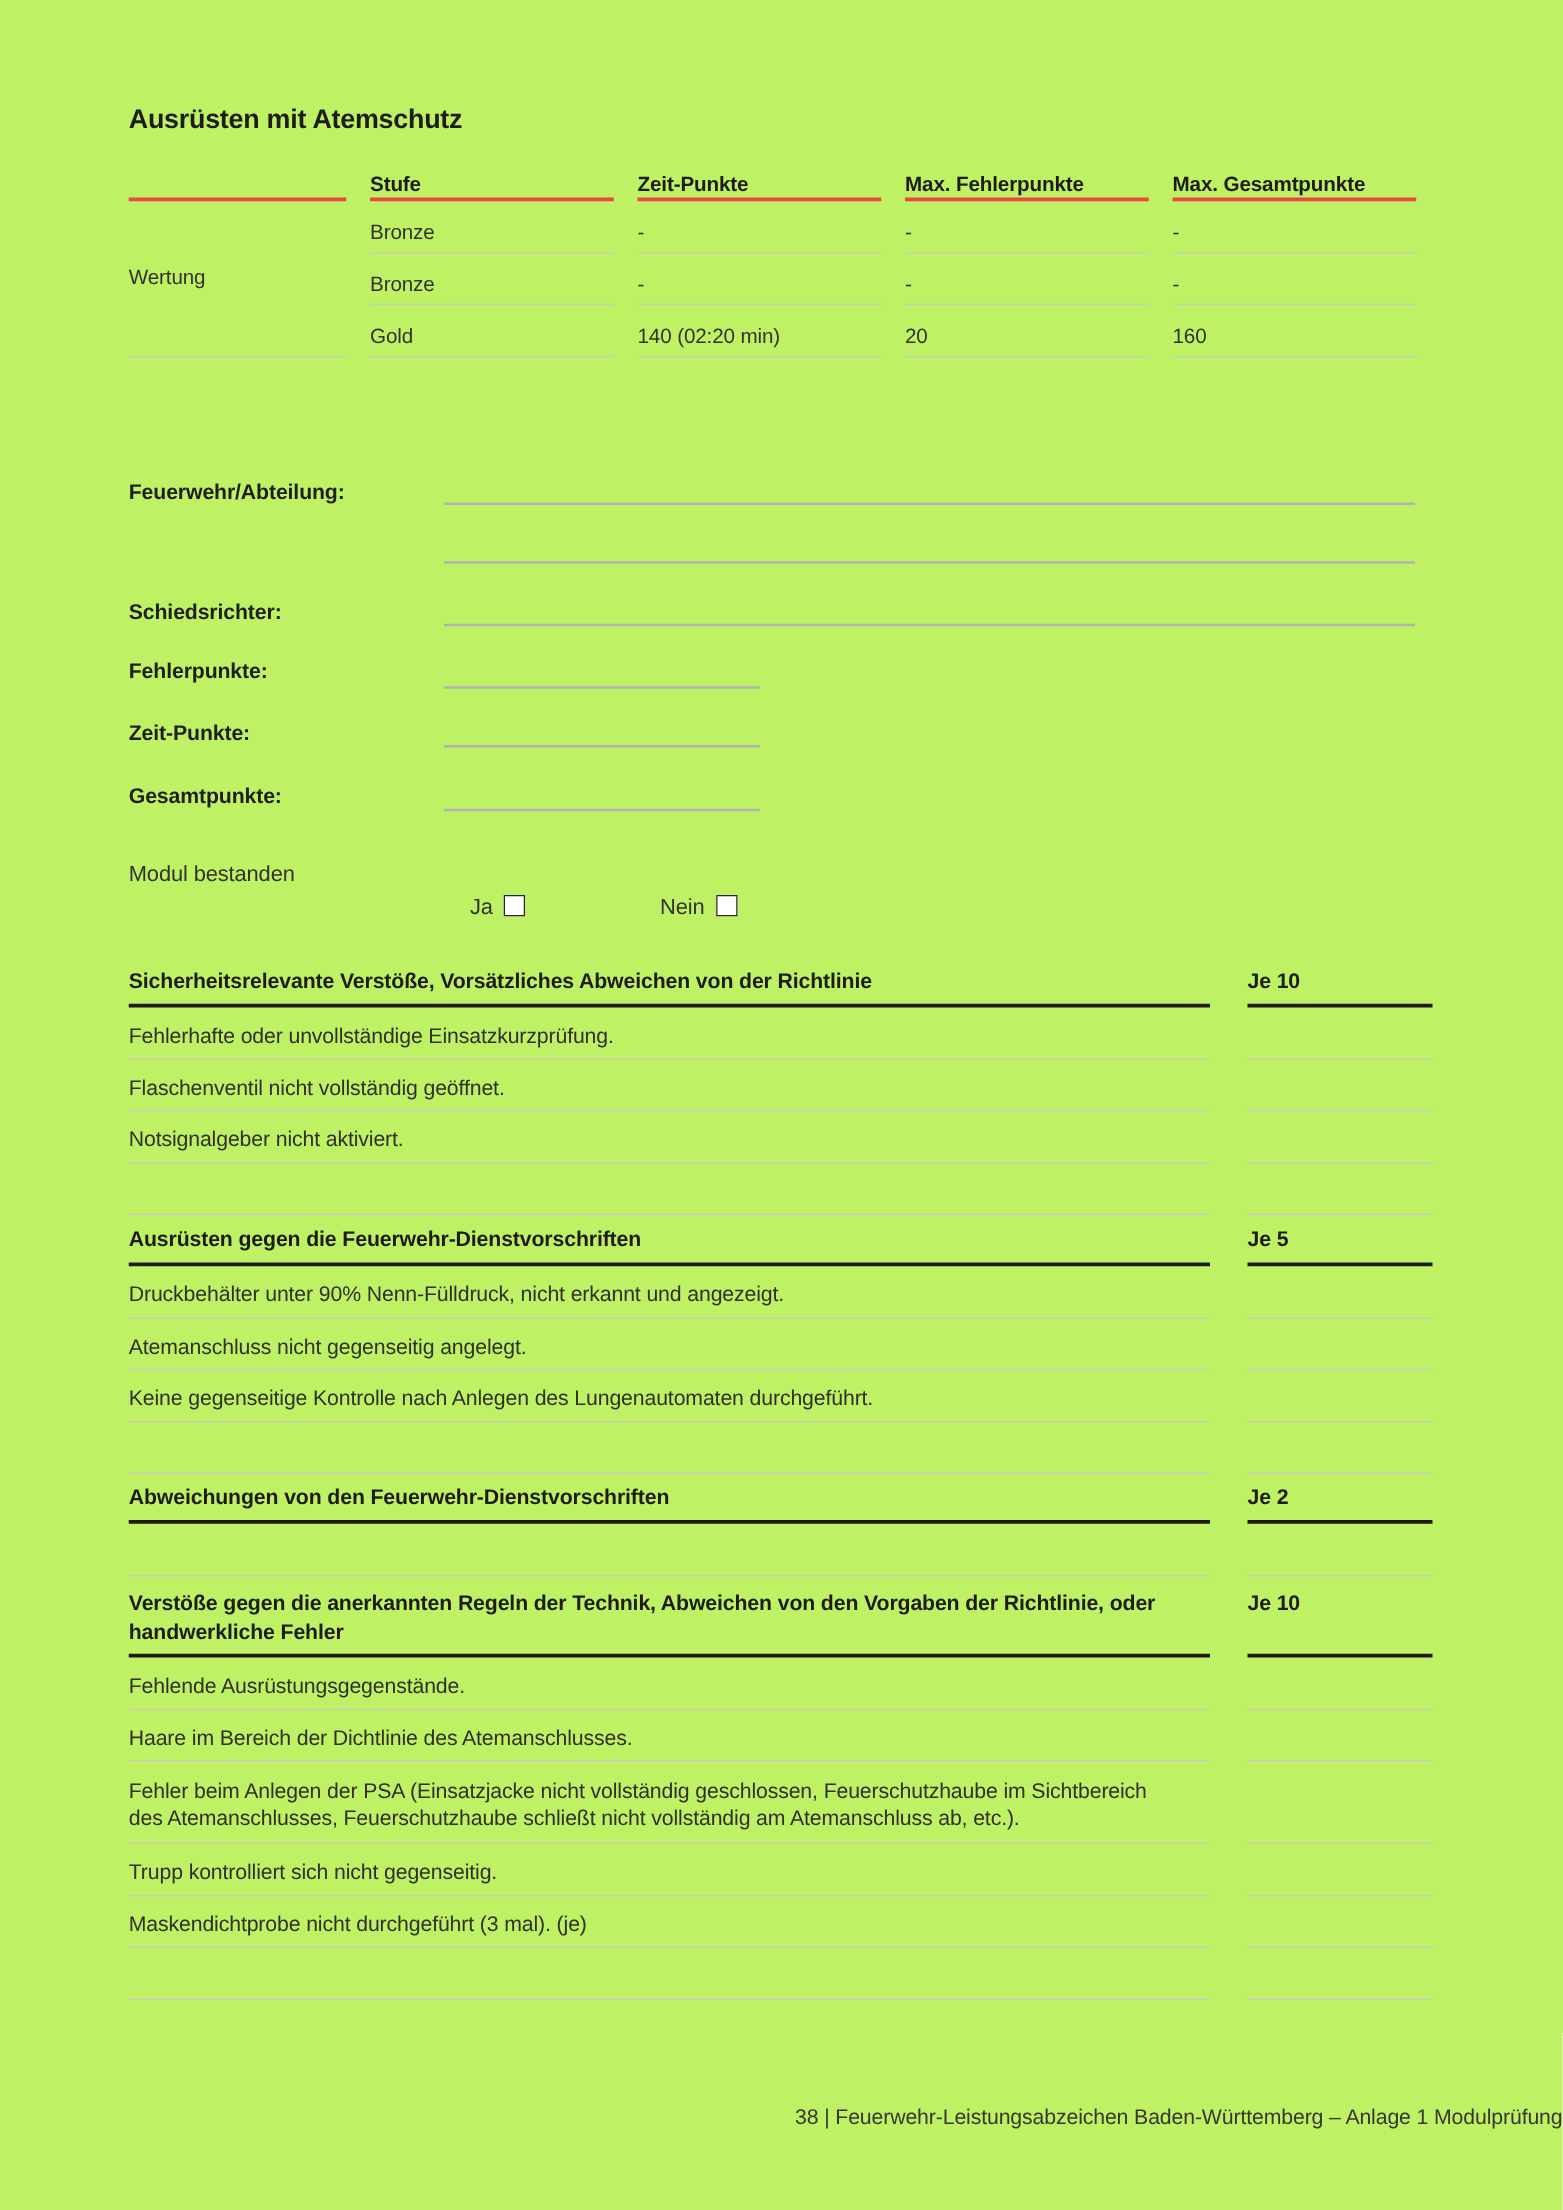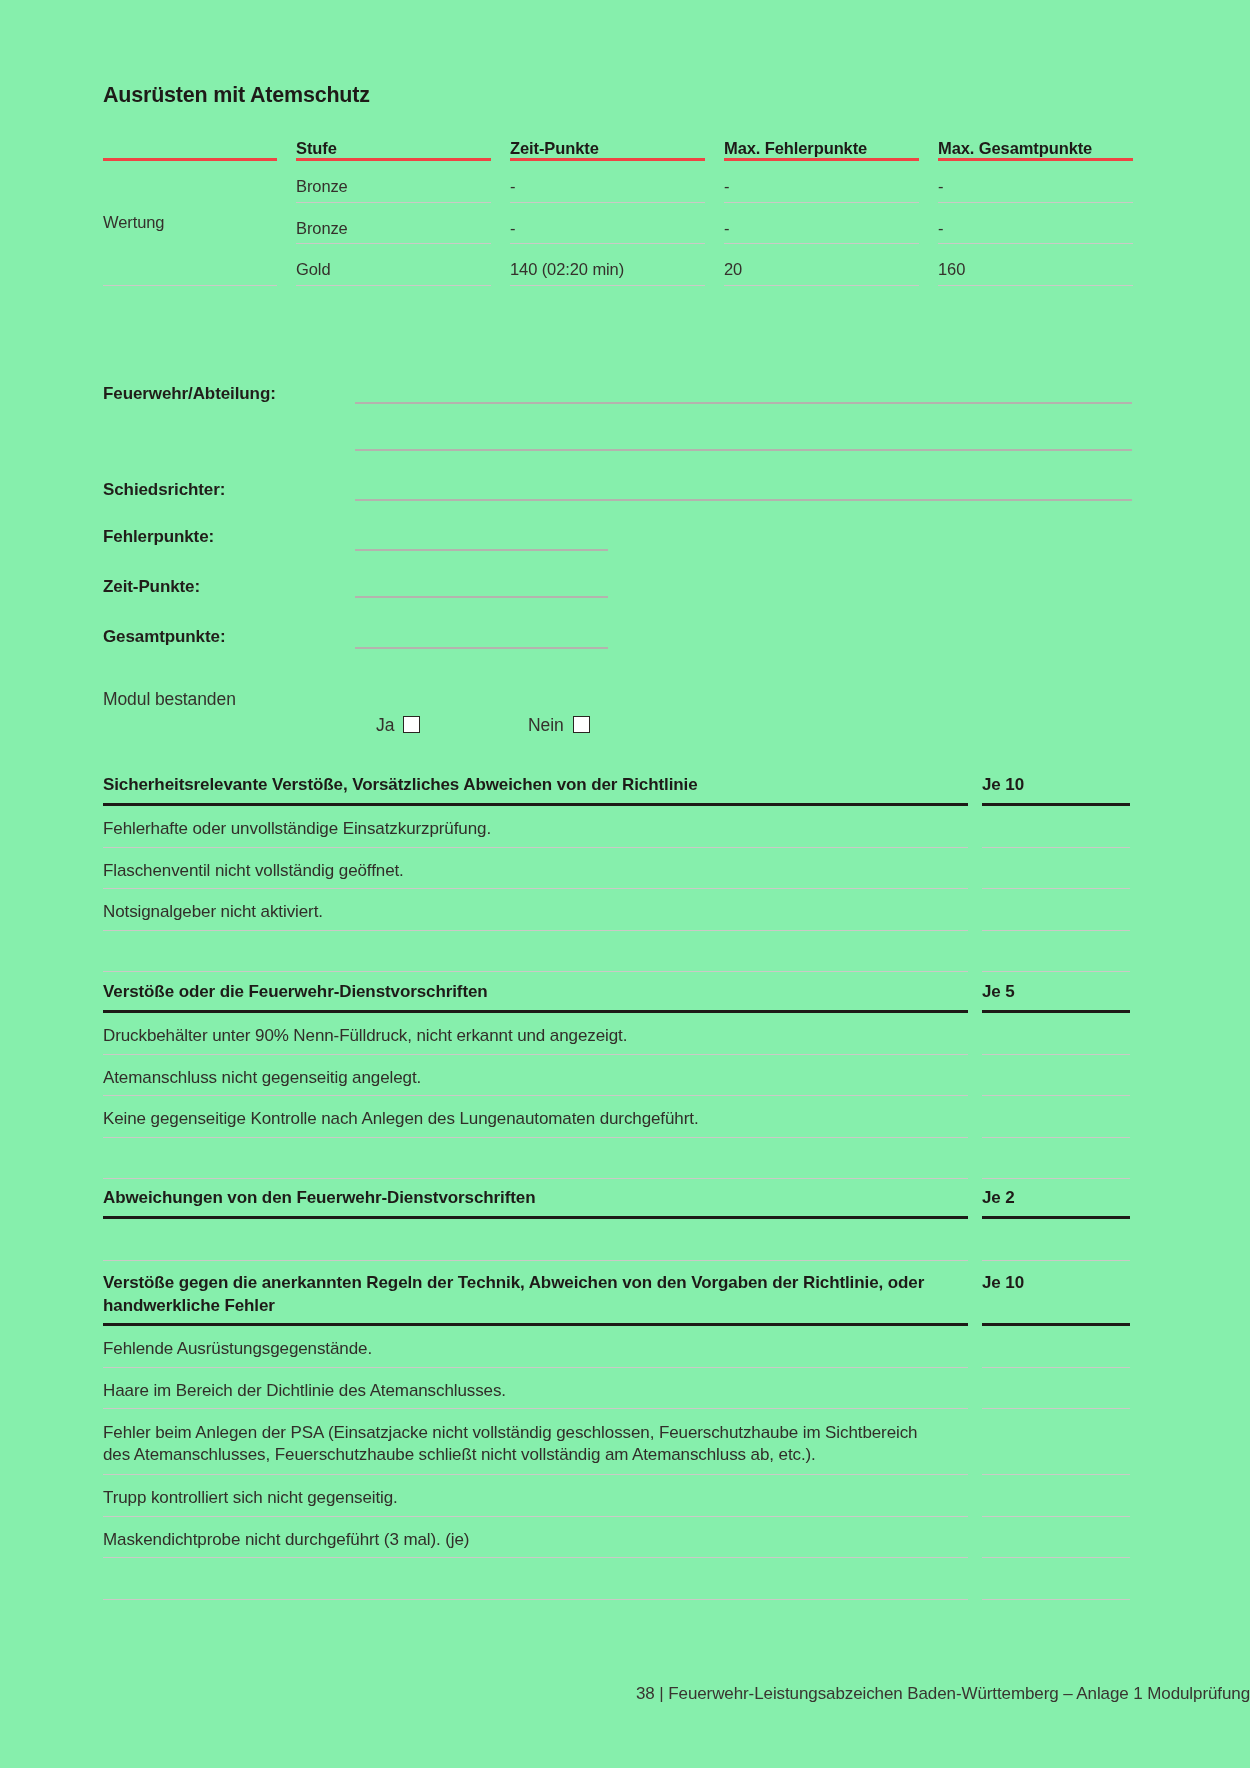--- a/index.html
+++ b/index.html
@@ -1,17 +1,17 @@
 <!DOCTYPE html>
 <html><head>
 <meta charset="utf-8">
 <style>
   html,body { margin:0; padding:0; background:#ffffff; }
   .page {
-    position:relative; width:1250px; height:1768px; background:#86efac;
+    position:relative; width:1250px; height:1768px; background:#bef264;
     font-family:"Liberation Sans","DejaVu Sans",sans-serif;
     color:#2b2823; overflow:hidden; letter-spacing:-0.1px;
   }
   .abs { position:absolute; }
 
   
   .title { left:103px; top:83px; margin:0; font-size:21.5px; font-weight:bold; color:#1e1b18; letter-spacing:-0.2px; }
 
   
   .score-table { left:103px; top:138px; width:1030px; display:grid;
@@ -28,21 +28,21 @@
   .input-line { left:355px; height:0; border-bottom:2px solid #b5b2ae; }
   .input-line.long  { width:777px; }
   .input-line.short { width:253px; }
 
   .module-label { left:103px; top:689px; line-height:20px; font-size:17.5px; color:#35312c; }
   .cb { line-height:20px; font-size:17.5px; color:#35312c; top:689px;margin-top:26px; }
   .cb .box { display:inline-block; width:15px; height:15px; border:1.7px solid #2a2622;
              margin-left:9px; vertical-align:-2px; background:#fff; }
 
   
-  .sec { left:103px; width:1029px; display:grid; grid-template-columns:865px 148px; column-gap:14px; }
+  .sec { left:103px; width:1029px; display:grid; grid-template-columns:865px 148px; column-gap:30px; }
   .head-main, .head-pts { line-height:20px; padding-bottom:8px; border-bottom:3px solid #1d1a17;
                           font-weight:bold; font-size:17px; color:#1e1b18; }
   .head-main { grid-column:1; }
   .head-pts  { grid-column:2; }
   .sec.tall .head-main, .sec.tall .head-pts { line-height:23px; padding-bottom:6px; }
   .cell-main { grid-column:1; line-height:20px; min-height:20px; padding:13px 0 7.5px;
                border-bottom:1.5px solid #cbc9c6; font-size:17px; color:#322e29; }
   .cell-main.h3 { line-height:22px; padding:13px 45px 8px 0; }
   .cell-pts  { grid-column:2; border-bottom:1.5px solid #cbc9c6; }
 
@@ -112,21 +112,21 @@
     <div class="cell-pts"></div>
     <div class="cell-main">Flaschenventil nicht vollständig geöffnet.</div>
     <div class="cell-pts"></div>
     <div class="cell-main">Notsignalgeber nicht aktiviert.</div>
     <div class="cell-pts"></div>
     <div class="cell-main"></div>
     <div class="cell-pts"></div>
   </div>
 
   <div class="abs sec" style="top:982px">
-    <div class="head-main">Verstöße oder die Feuerwehr-Dienstvorschriften</div>
+    <div class="head-main">Ausrüsten gegen die Feuerwehr-Dienstvorschriften</div>
     <div class="head-pts">Je 5</div>
     <div class="cell-main">Druckbehälter unter 90% Nenn-Fülldruck, nicht erkannt und angezeigt.</div>
     <div class="cell-pts"></div>
     <div class="cell-main">Atemanschluss nicht gegenseitig angelegt.</div>
     <div class="cell-pts"></div>
     <div class="cell-main">Keine gegenseitige Kontrolle nach Anlegen des Lungenautomaten durchgeführt.</div>
     <div class="cell-pts"></div>
     <div class="cell-main"></div>
     <div class="cell-pts"></div>
   </div>

